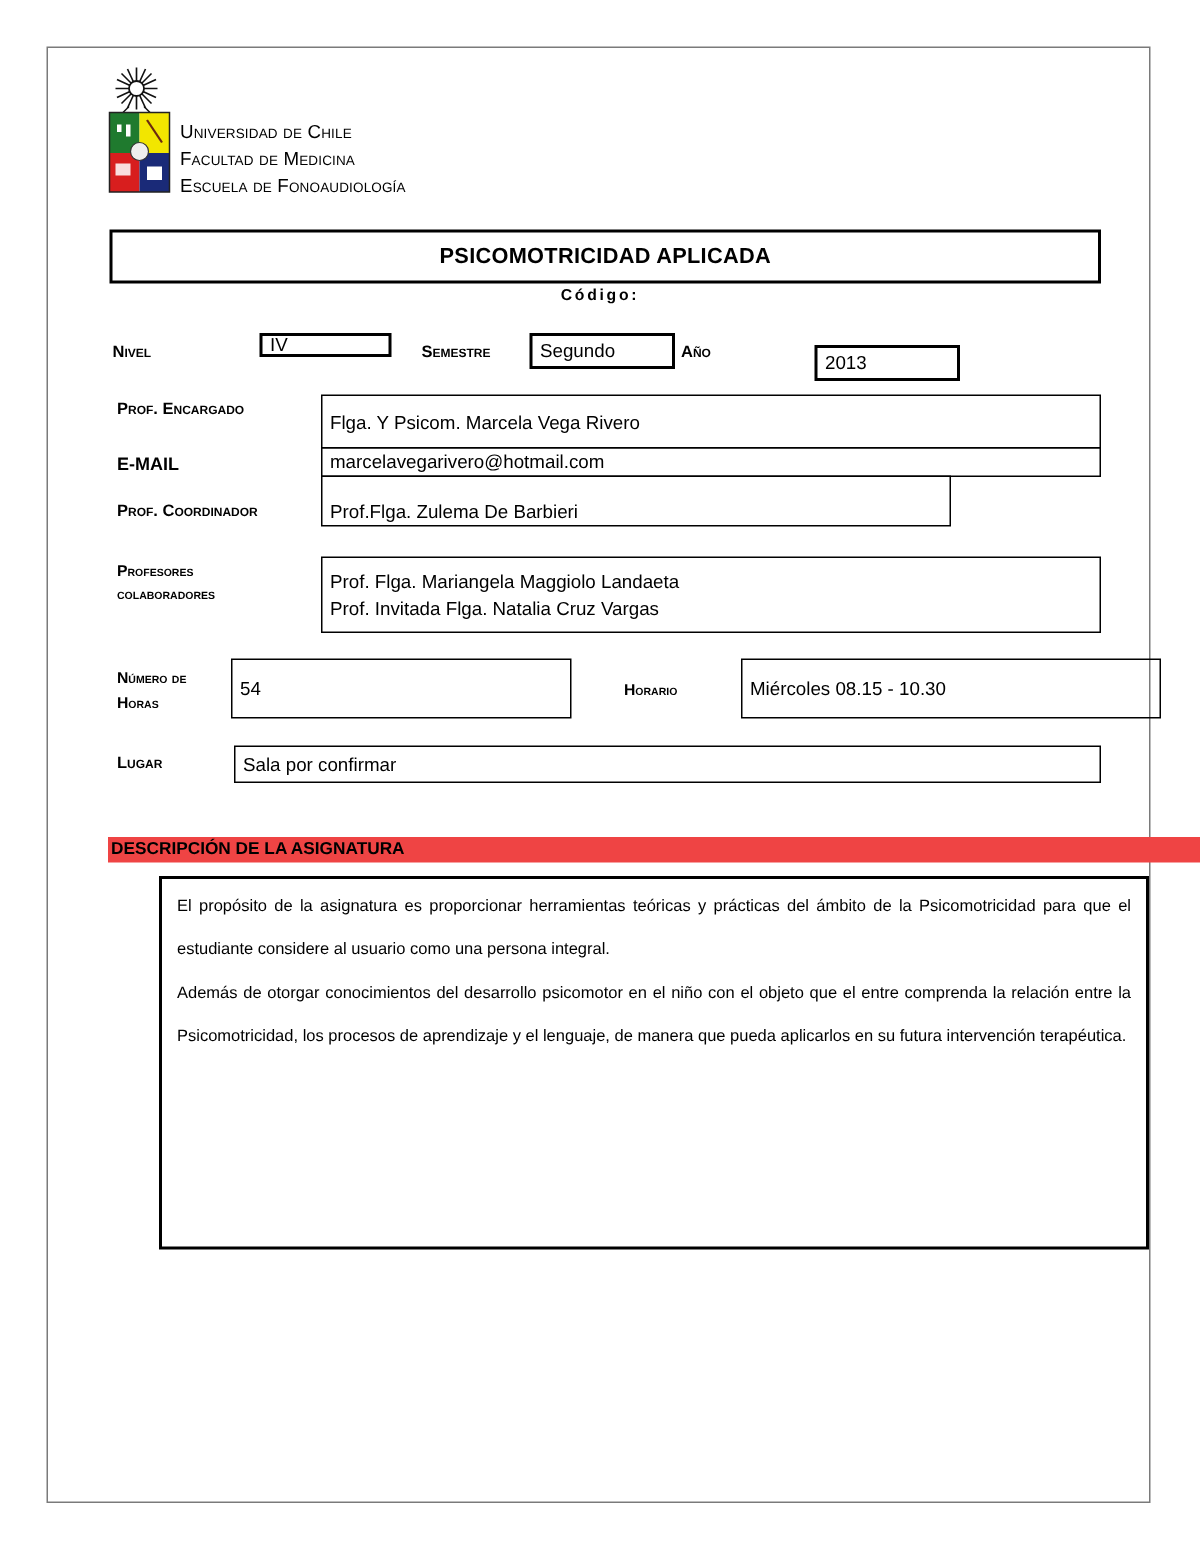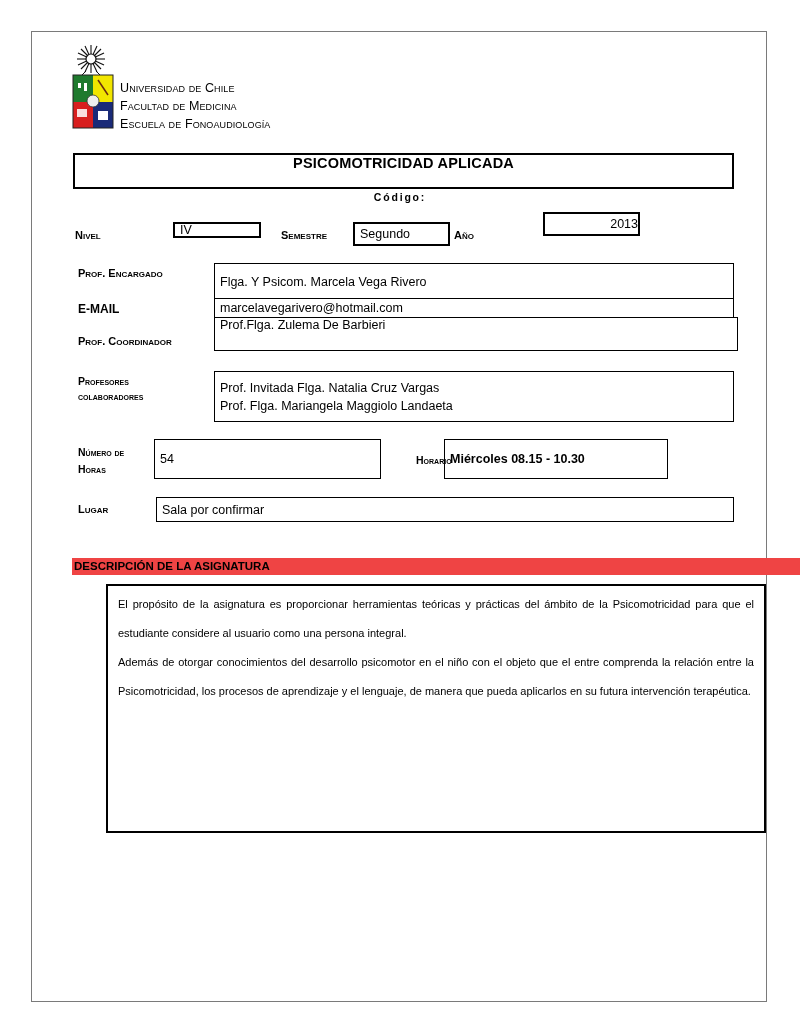--- a/index.html
+++ b/index.html
@@ -8,21 +8,21 @@
   .abs { position: absolute; }
   .page-frame { left: 31px; top: 31px; width: 736px; height: 971px; border: 1px solid #7a7a7a; box-sizing: border-box; }
 
   
   .logo { left: 72px; top: 43px; width: 42px; height: 86px; }
   .header-lines { left: 120px; top: 79px; font-size: 12.5px; line-height: 18px; font-variant: small-caps; }
   .header-lines div { white-space: nowrap; letter-spacing: 0.1px; }
 
   
   .title-box { left: 73px; top: 153px; width: 661px; height: 36px; border: 2.5px solid #000; box-sizing: border-box;
-               display: flex; align-items: flex-start; justify-content: center; }
+               display: flex; align-items: center; justify-content: center; }
   .title-text { font-weight: bold; font-size: 14.5px; letter-spacing: 0.2px; }
   .codigo { left: 0; width: 800px; top: 191px; text-align: center; font-weight: bold; font-size: 10.5px; letter-spacing: 1.8px; }
 
   .sc-label { font-variant: small-caps; font-weight: bold; font-size: 11px; white-space: nowrap; }
   .box { border: 1.5px solid #000; box-sizing: border-box; font-size: 12.5px; padding-left: 5px;
          display: flex; align-items: center; white-space: nowrap; }
   .box.thick { border-width: 2px; }
 
   .gray-bar { left: 72px; top: 558px; width: 756px; height: 17px; background: #ef4444;
               font-weight: bold; font-size: 11.5px; line-height: 17px; padding-left: 2px; box-sizing: border-box; }
@@ -77,56 +77,56 @@
 
 <div class="abs sc-label" style="left:75px; top:229px;">Nivel</div>
 <div class="abs box thick" style="left:173px; top:222px; width:88px; height:16px;">
   <span>IV</span>
 </div>
 <div class="abs sc-label" style="left:281px; top:229px;">Semestre</div>
 <div class="abs box thick" style="left:353px; top:222px; width:97px; height:24px;">
   <span>Segundo</span>
 </div>
 <div class="abs sc-label" style="left:454px; top:229px;">Año</div>
-<div class="abs box thick" style="left:543px; top:212px; width:97px; height:24px;justify-content:flex-end;">
+<div class="abs box thick" style="left:543px; top:230px; width:97px; height:24px;">
   <span>2013</span>
 </div>
 
 <div class="abs sc-label" style="left:78px; top:267px;">Prof. Encargado</div>
 <div class="abs sc-label" style="left:78px; top:302px; font-size:12px;">E-MAIL</div>
 <div class="abs sc-label" style="left:78px; top:335px;">Prof. Coordinador</div>
 
 <div class="abs box" style="left:214px; top:263px; width:520px; height:36px; align-items:flex-end; padding-bottom:9px;">
   <span>Flga. Y Psicom.  Marcela Vega Rivero</span>
 </div>
 <div class="abs box" style="left:214px; top:298px; width:520px; height:20px;">
   <span>marcelavegarivero@hotmail.com</span>
 </div>
-<div class="abs box" style="left:214px; top:317px; width:524px; height:34px; align-items:flex-start; padding-bottom:2px;">
+<div class="abs box" style="left:214px; top:317px; width:420px; height:34px; align-items:flex-end; padding-bottom:2px;">
   <span>Prof.Flga. Zulema De Barbieri</span>
 </div>
 
 <div class="abs sc-label" style="left:78px; top:374px; line-height:15px; font-size:10.5px;">
   <div>Profesores</div>
   <div>colaboradores</div>
 </div>
 <div class="abs box" style="left:214px; top:371px; width:520px; height:51px; flex-direction:column; align-items:flex-start; justify-content:center; line-height:18px;">
+  <div>Prof. Flga. Mariangela Maggiolo Landaeta</div>
   <div>Prof. Invitada Flga. Natalia Cruz Vargas</div>
-  <div>Prof. Flga. Mariangela Maggiolo Landaeta</div>
 </div>
 
 <div class="abs sc-label" style="left:78px; top:444px; line-height:17px; font-size:10.5px;">
   <div>Número de</div>
   <div>Horas</div>
 </div>
 <div class="abs box" style="left:154px; top:439px; width:227px; height:40px;">
   <span>54</span>
 </div>
 <div class="abs sc-label" style="left:416px; top:454px; font-size:10.5px;">Horario</div>
-<div class="abs box" style="left:444px; top:439px; width:224px; height:40px;font-weight:bold;">
+<div class="abs box" style="left:494px; top:439px; width:280px; height:40px;">
   <span>Miércoles 08.15 - 10.30</span>
 </div>
 
 <div class="abs sc-label" style="left:78px; top:503px;">Lugar</div>
 <div class="abs box" style="left:156px; top:497px; width:578px; height:25px;text-align:center;">
   <span>Sala por confirmar</span>
 </div>
 
 <div class="abs gray-bar">DESCRIPCIÓN DE LA ASIGNATURA</div>
 <div class="abs desc-box">

